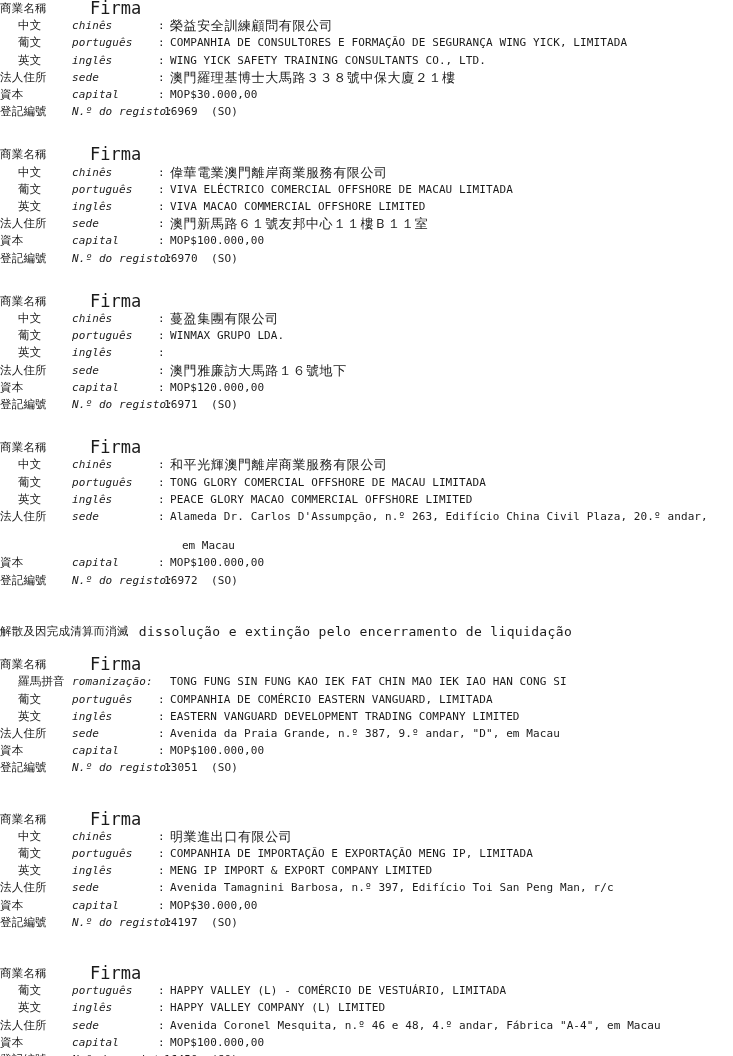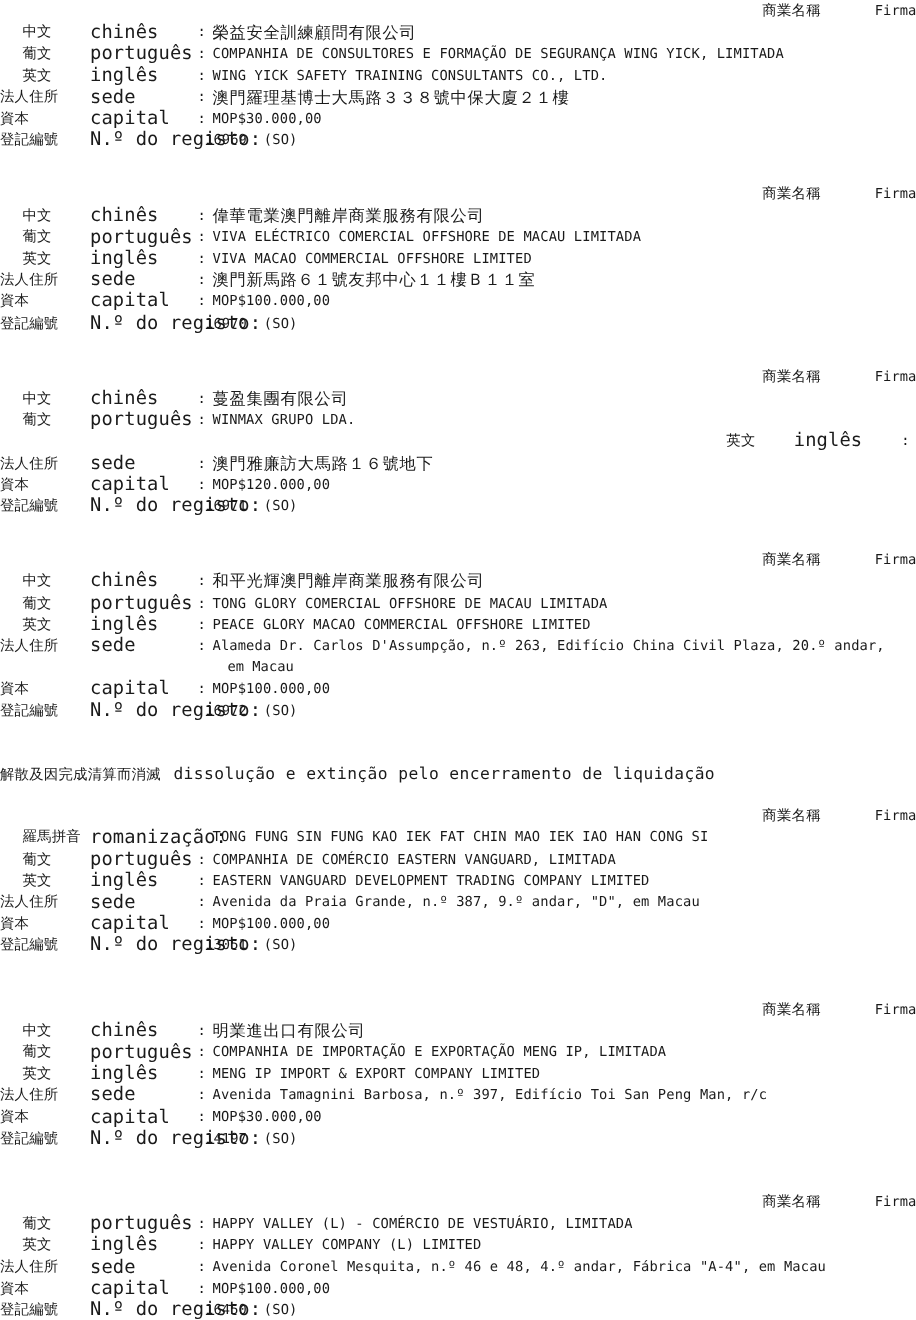--- a/index.html
+++ b/index.html
@@ -22,39 +22,39 @@
   }
   .entry {
     margin: 0 0 0 0;
     padding: 0;
   }
   .row {
     display: flex;
     align-items: flex-start;
     line-height: 17.2px;
     white-space: pre;
-    justify-content: flex-end;
   }
   .lbl-cn {
     width: 72px;
     flex: 0 0 72px;
     font-family: "DejaVu Sans", "Liberation Sans", sans-serif;
     font-size: 11.5px;
     letter-spacing: 0.2px;
   }
   .lbl-cn.indent {
     padding-left: 18px;
     width: 54px;
     flex: 0 0 54px;
   }
   .lbl-pt {
     width: 86px;
     flex: 0 0 86px;
-    font-size: 15px;
+    font-size: 11px;
     letter-spacing: 0.1px;
+    font-style: italic;
   }
   .colon {
     width: 12px;
     flex: 0 0 12px;
     font-size: 11px;
   }
   .val {
     flex: 1 1 auto;
     font-size: 11px;
     letter-spacing: 0.1px;
@@ -62,21 +62,21 @@
   }
   .val.cjk {
     font-family: Liberation Serif, serif;
     font-size: 13px;
     letter-spacing: 0.6px;
   }
   .head-row .lbl-cn {
     font-size: 11.5px;
   }
   .head-row .firma {
-    font-size: 11px;
+    font-size: 17px;
     padding-left: 18px;
   }
   .spacer-md { height: 16px; }
   .spacer-lg { height: 26px; }
   .spacer-xl { height: 34px; }
   .section-note {
     display: flex;
     align-items: flex-end;
     white-space: pre;
     line-height: 17.2px;
@@ -88,20 +88,21 @@
   }
   .section-note .pt {
     font-size: 13px;
     letter-spacing: 0.35px;
     padding-left: 10px;
   }
   .cont-line {
     display: flex;
     line-height: 17.2px;
     white-space: pre;
+    margin-top: 12px;
   }
   .cont-line .pad {
     flex: 0 0 182px;
   }
   .cont-line .txt {
     font-size: 11px;
   }
 </style>
 </head>
 <body>

